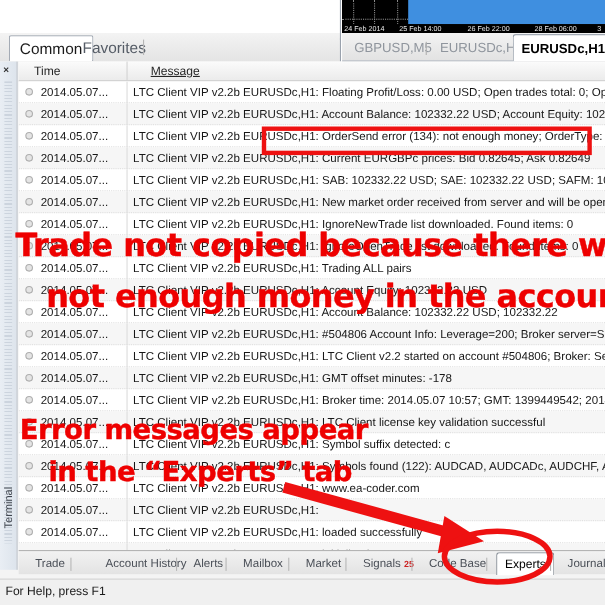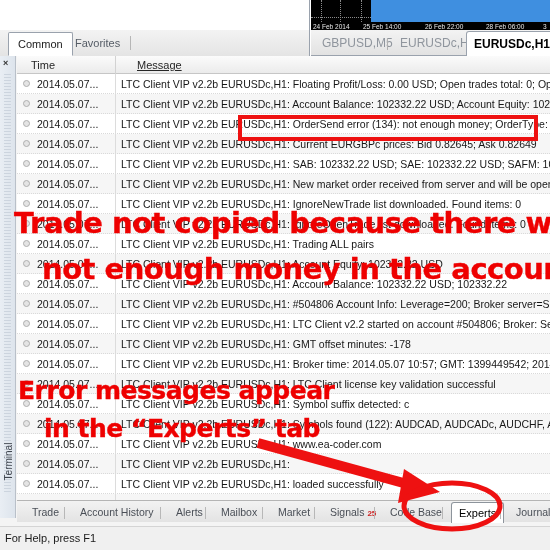--- a/index.html
+++ b/index.html
@@ -19,21 +19,21 @@
     position: absolute; left: 0; top: 0; width: 310px; height: 36px;
     background: #ffffff; border-right: 1px solid #9aa2ad; border-bottom: 1px solid #9aa2ad;
   }
   .nav-tabs {
     position: absolute; left: 0; top: 30px; width: 310px; height: 26px;
     background: linear-gradient(#f3f3f3,#e4e4e4);
     border-right: 1px solid #9aa2ad;
   }
   .nav-tab {
     position: absolute; top: 2px; height: 24px; line-height: 22px;
-    font-size: 11px; color: #555c66; padding: 0 9px; white-space: nowrap;
+    font-size: 14px; color: #555c66; padding: 0 9px; white-space: nowrap;
   }
   .nav-tab.active {
     background: #ffffff; color: #1b1b1b;
     border: 1px solid #9aa2ad; border-bottom: 1px solid #ffffff;
     border-radius: 2px 2px 0 0;
   }
   .nav-tab-sep { position: absolute; top: 6px; width: 1px; height: 14px; background: #b6b6b6; }
 
   
   .chart-strip { position: absolute; left: 311px; top: 0; width: 239px; height: 30px; background: #000000; overflow: hidden; }
@@ -345,21 +345,21 @@
         <div class="row alt">
           <div class="row-time">2014.05.07...</div>
           <div class="row-sep"></div>
           <div class="row-msg">LTC Client VIP v2.2b EURUSDc,H1: initialized</div>
         </div>
       </div>
 
     <div class="term-tabs" id="term-tabs">
         <div class="tt" style="left: 8px;"><span>Trade</span></div>
         <div class="tt-sep" style="left: 47px;"></div>
-        <div class="tt" style="left: 56px;"><span>Account History</span></div>
+        <div class="tt" style="left: 72px;"><span>Account History</span></div>
         <div class="tt-sep" style="left: 143px;"></div>
         <div class="tt" style="left: 152px;"><span>Alerts</span></div>
         <div class="tt-sep" style="left: 188px;"></div>
         <div class="tt" style="left: 197px;"><span>Mailbox</span></div>
         <div class="tt-sep" style="left: 245px;"></div>
         <div class="tt" style="left: 254px;"><span>Market</span></div>
         <div class="tt-sep" style="left: 297px;"></div>
         <div class="tt" style="left: 306px;"><span>Signals</span> <span class="tt-badge">25</span></div>
         <div class="tt-sep" style="left: 357px;"></div>
         <div class="tt" style="left: 366px;"><span>Code Base</span></div>

